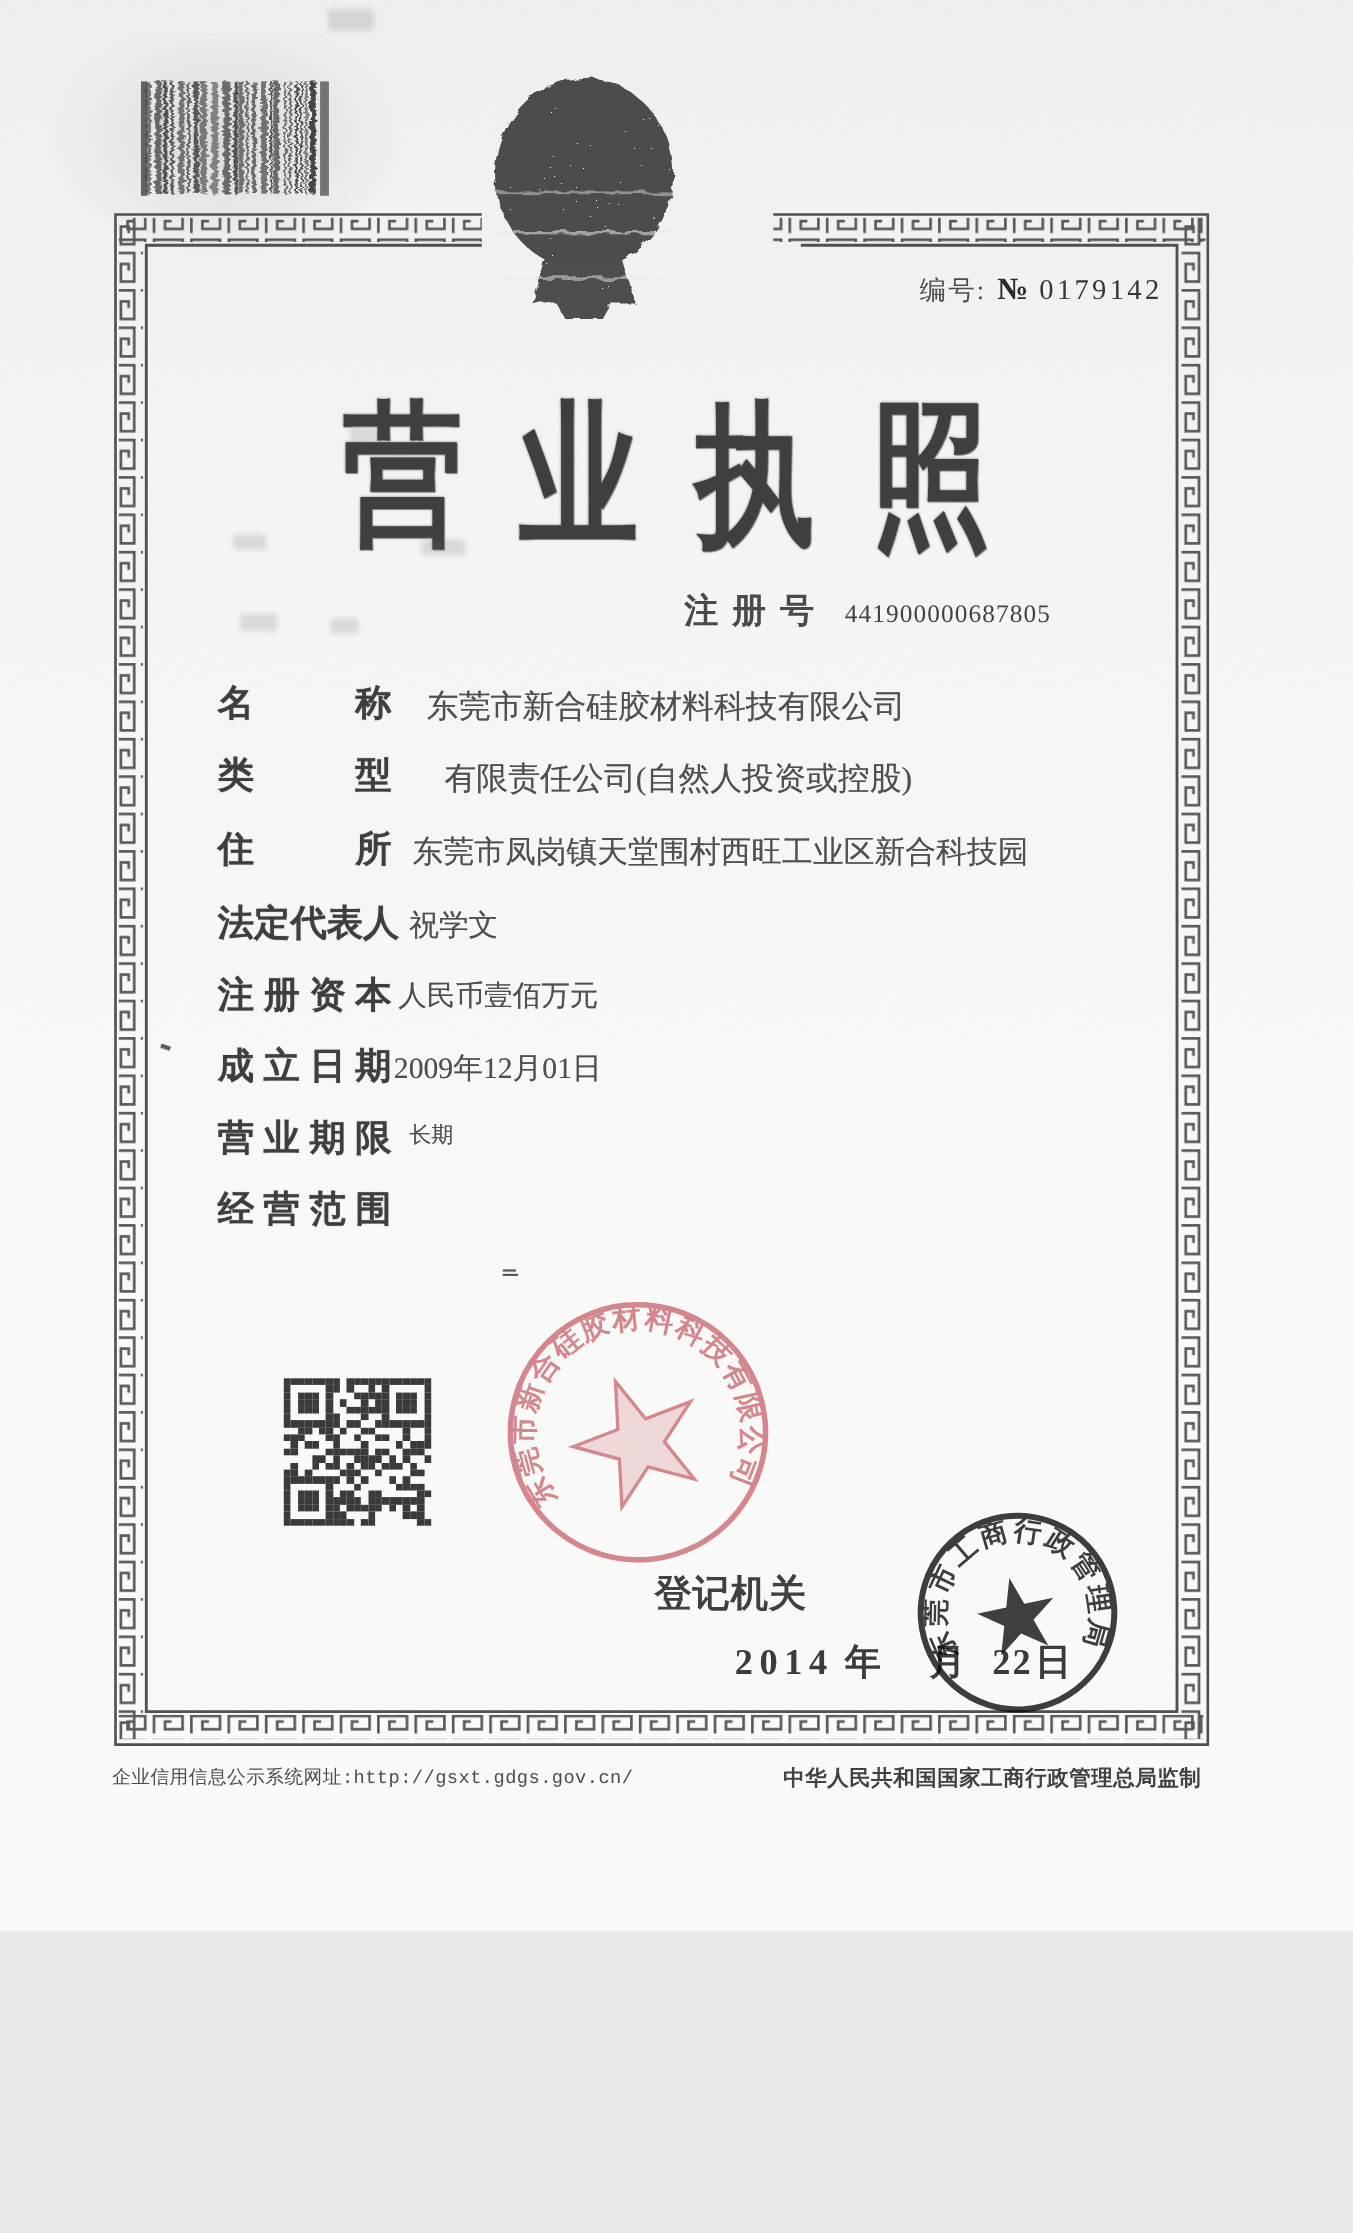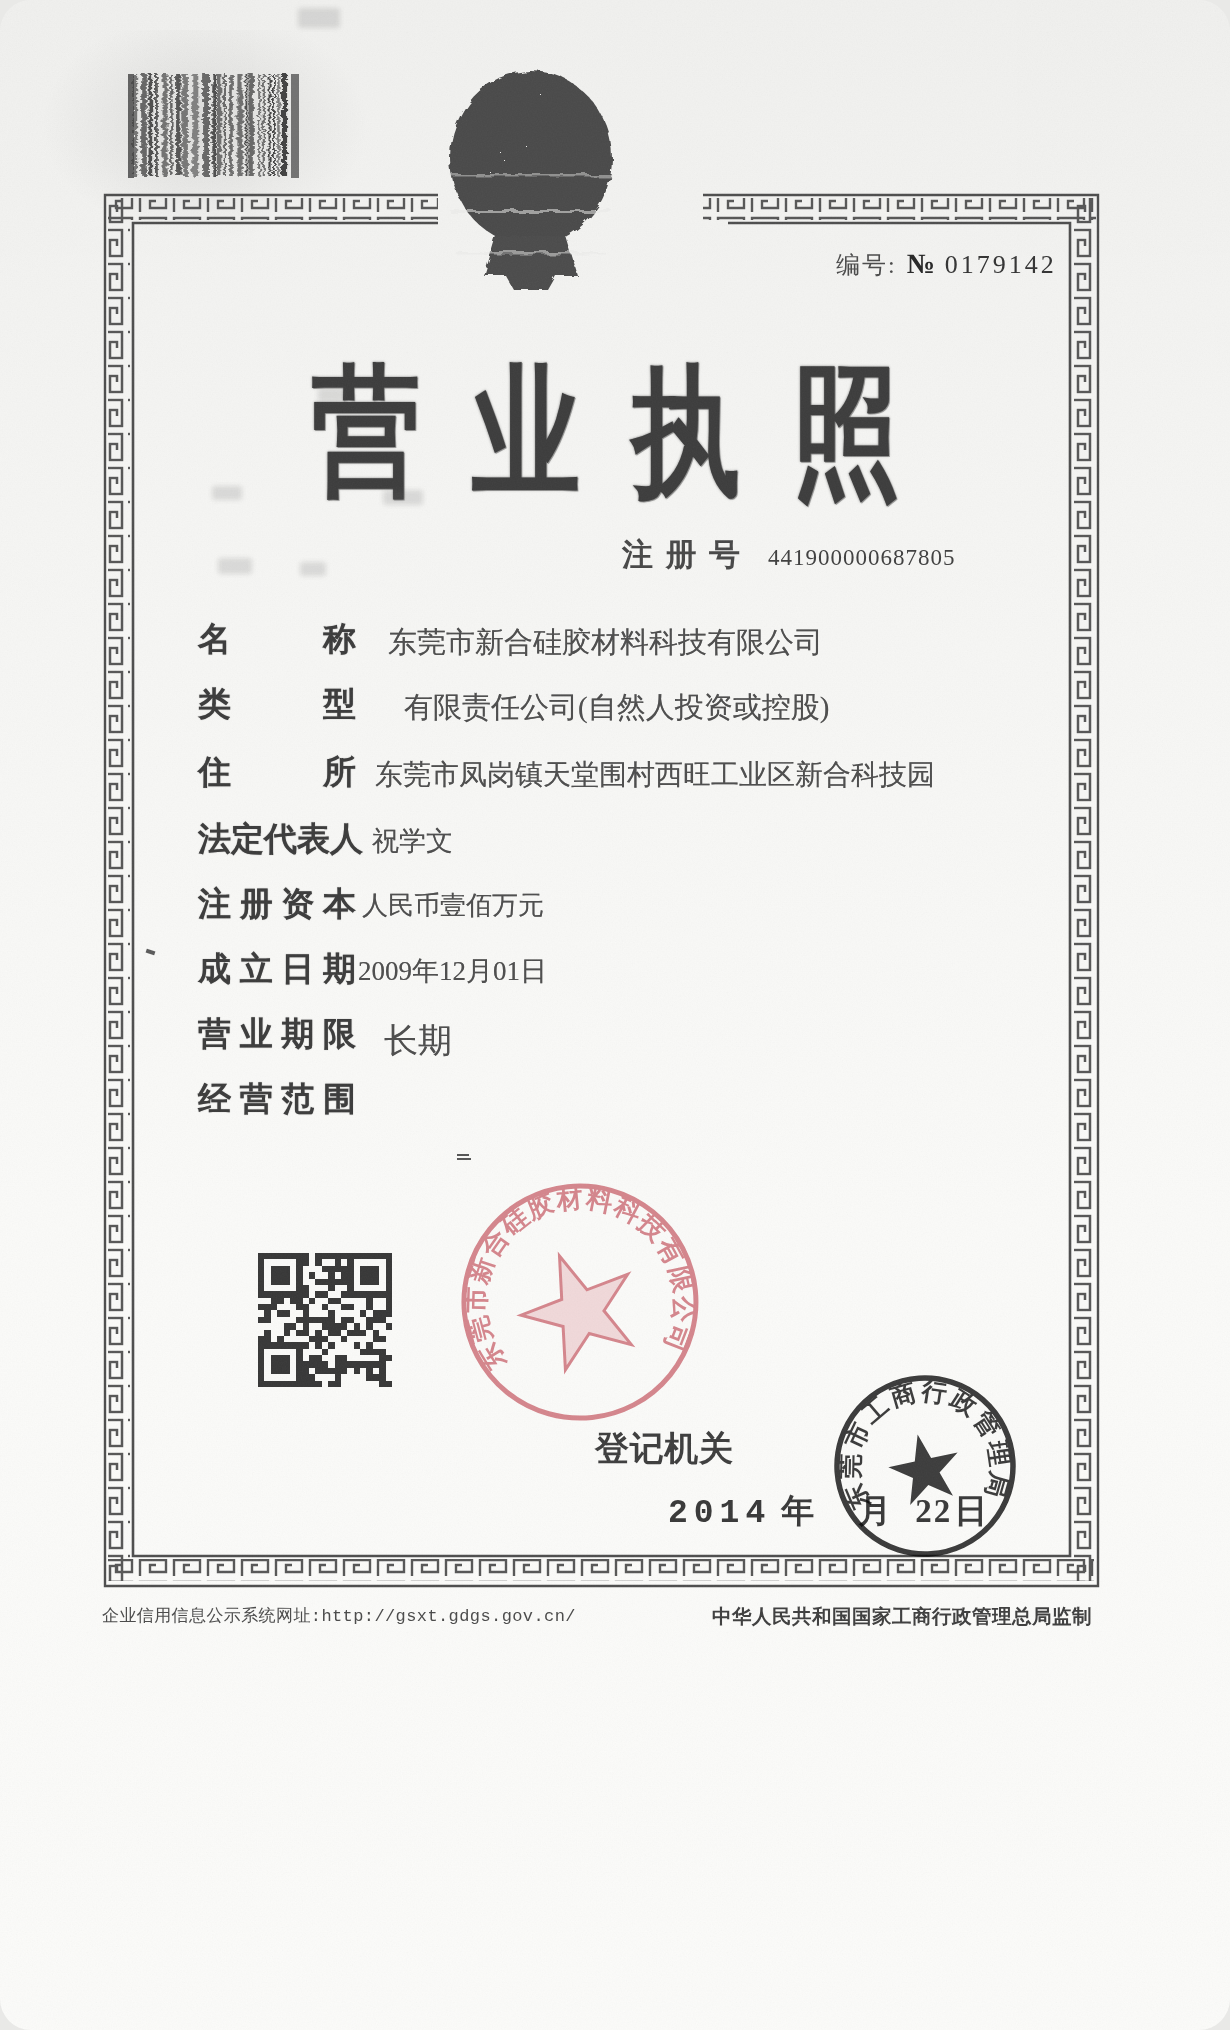--- a/index.html
+++ b/index.html
@@ -1,18 +1,18 @@
 <!DOCTYPE html>
 <html><head>
 <meta charset="utf-8">
 <style>
   html,body{margin:0;padding:0;background:#e9e9e7;}
-  .page{position:relative;width:1230px;height:2030px;margin:0 auto;overflow:hidden;
+  .page{position:relative;width:1230px;height:1756px;margin:0 auto;overflow:hidden;
         background:linear-gradient(180deg,#f0f0ee 0%,#f5f5f3 25%,#fafaf8 60%,#fbfbf9 100%);
-        font-family:"Liberation Serif","DejaVu Serif",serif;color:#3a3a3a;border-radius:31px;}
+        font-family:"Liberation Serif","DejaVu Serif",serif;color:#3a3a3a;}
   .abs{position:absolute;}
   .noise{position:absolute;left:0;top:0;width:1230px;height:2030px;opacity:.05;pointer-events:none;z-index:9;}
 
   
   .wash{left:40px;top:30px;width:330px;height:210px;
         background:radial-gradient(ellipse at 50% 45%,rgba(110,110,110,.16),rgba(110,110,110,0) 70%);}
 
   .barcode{left:128px;top:72px;width:172px;height:108px;filter:blur(.4px) contrast(.92);}
 
   .emblem{left:446px;top:64px;width:170px;height:235px;}
@@ -46,21 +46,21 @@
   .qr{left:258px;top:1253px;width:134px;height:134px;display:grid;
       grid-template-columns:repeat(21,1fr);grid-template-rows:repeat(21,1fr);filter:blur(.3px);z-index:2;}
   .qc{background:#262626;opacity:.92;}
 
   .seal-red{left:458px;top:1180px;z-index:4;mix-blend-mode:multiply;transform:rotate(-6deg);}
   .seal-black{left:830px;top:1371px;z-index:6;mix-blend-mode:multiply;transform:rotate(-4deg);}
 
   .registrar{left:595px;top:1426px;width:138px;display:flex;justify-content:space-between;
              font-size:34px;font-weight:600;color:#3d3d3d;z-index:3;}
   .issue-date{left:668px;top:1489px;display:flex;align-items:baseline;font-size:33px;color:#383838;z-index:3;font-weight:600;}
-  .issue-date .y{letter-spacing:6px;font-family:Liberation Mono, monospace;}
+  .issue-date .y{letter-spacing:6px;font-family:Liberation Serif, serif;}
   .issue-date .u1{margin-left:10px;}
   .issue-date .u2{margin-left:44px;}
   .issue-date .d{margin-left:24px;letter-spacing:2px;}
   .issue-date .u3{margin-left:2px;}
 
   .foot-left{left:102px;top:1604px;font-size:17px;color:#4a4a4a;letter-spacing:.4px;z-index:3;
              font-family:"Liberation Mono","DejaVu Sans Mono",monospace;}
   .foot-right{left:712px;top:1603px;font-size:19.5px;font-weight:600;color:#3e3e3e;letter-spacing:.5px;z-index:3;}
 
   .smudge{position:absolute;background:rgba(95,95,95,.18);filter:blur(2.5px);border-radius:3px;z-index:1;}
@@ -221,21 +221,21 @@
       </div>
     <div class="f-value" style="margin-left:2px;font-size:27px">2009年12月01日</div>
   </div>
   <div class="frow" style="top:1012px">
     <div class="f-label jchar">
         <span>营</span>
         <span>业</span>
         <span>期</span>
         <span>限</span>
       </div>
-    <div class="f-value" style="margin-left:28px;font-size:34px">长期</div>
+    <div class="f-value" style="margin-left:16px;font-size:20px">长期</div>
   </div>
   <div class="frow" style="top:1077px">
     <div class="f-label jchar">
         <span>经</span>
         <span>营</span>
         <span>范</span>
         <span>围</span>
       </div>
   </div>
   <div class="abs tick">

